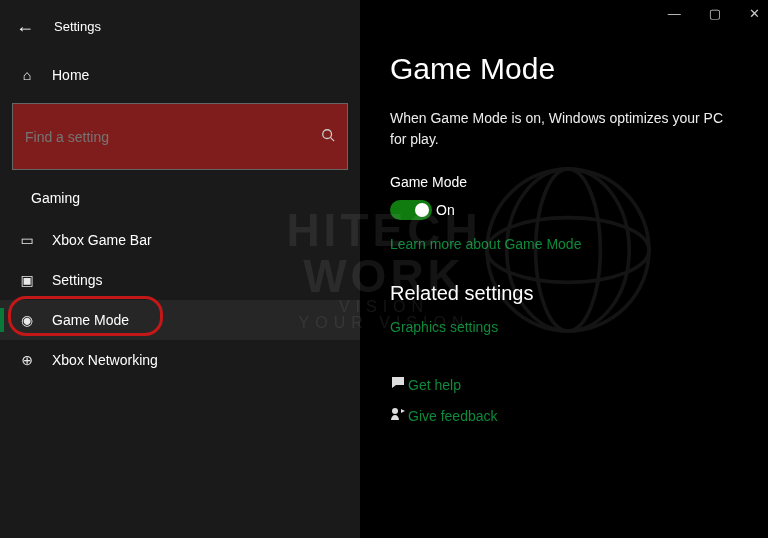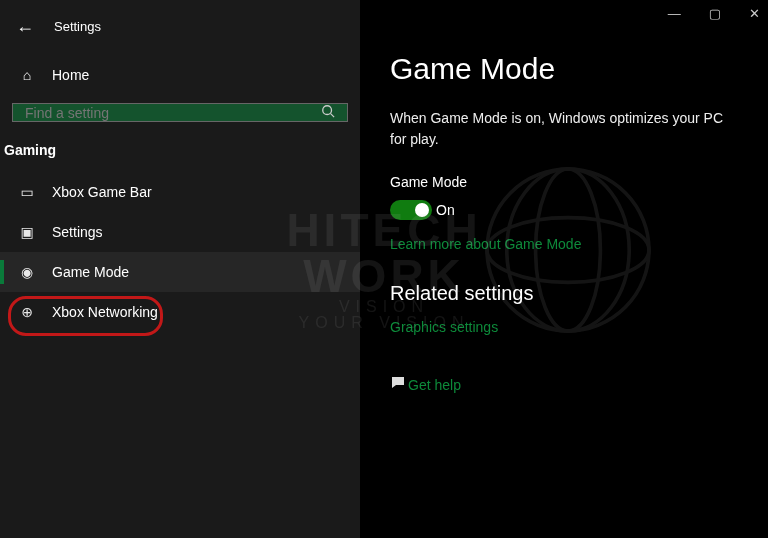--- a/index.html
+++ b/index.html
@@ -40,35 +40,35 @@
       gap: 16px;
       padding: 10px 18px;
       cursor: pointer;
     }
     .home-row .icon { width: 18px; text-align: center; }
     .search-box {
       margin: 10px 12px 16px 12px;
       border: 1px solid #666;
       display: flex;
       align-items: center;
-      padding: 0 12px;
-      background: #14532d;
+      padding: 24px 12px;
+      background: #7f1d1d;
     }
     .search-box input {
       flex: 1;
       background: transparent;
       border: none;
       color: #aaa;
       font-size: 14px;
       outline: none;
     }
     .search-icon { color: #ccc; }
     .cat-header {
-      padding: 4px 16px 14px 4px;
-      font-weight: 700;
+      padding: 4px 16px 14px 31px;
+      font-weight: 400;
       font-size: 14px;
     }
     .nav-item {
       display: flex;
       align-items: center;
       gap: 16px;
       padding: 12px 18px;
       cursor: pointer;
       position: relative;
     }
@@ -273,20 +273,30 @@
   <div style="height:28px"></div>
 
   <div class="help-row">
     <span class="hicon">
       <svg width="16" height="16" viewBox="0 0 16 16" fill="currentColor">
           <path d="M2 2h12v8H6l-4 3V2z"></path>
         </svg>
     </span>
     <span class="link">Get help</span>
   </div>
+  <div class="help-row">
+    <span class="hicon">
+      <svg width="16" height="16" viewBox="0 0 16 16" fill="currentColor">
+          <circle cx="5" cy="5" r="3"></circle>
+          <path d="M1 14c0-3 2-5 4-5s4 2 4 5H1z"></path>
+          <path d="M11 3l4 2-4 2V3z"></path>
+        </svg>
+    </span>
+    <span class="link">Give feedback</span>
+  </div>
 
   
 </div>
 
 <div class="watermark">
   <div>HITECH</div>
   <div><span>WORK</span></div>
   <div class="wm-sub"><span>VISION</span></div>
   <div class="wm-sub"><span>YOUR VISION</span></div>
 </div>

